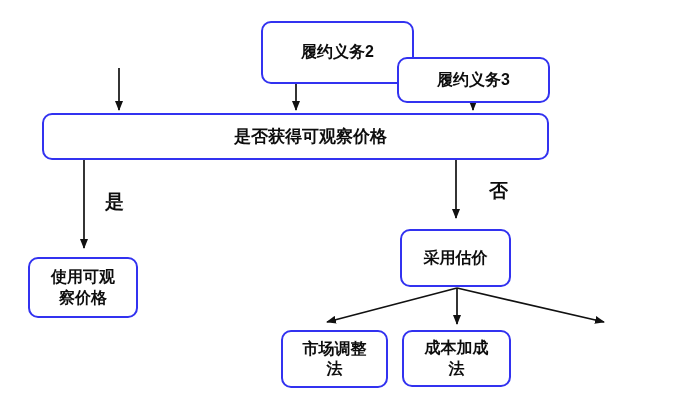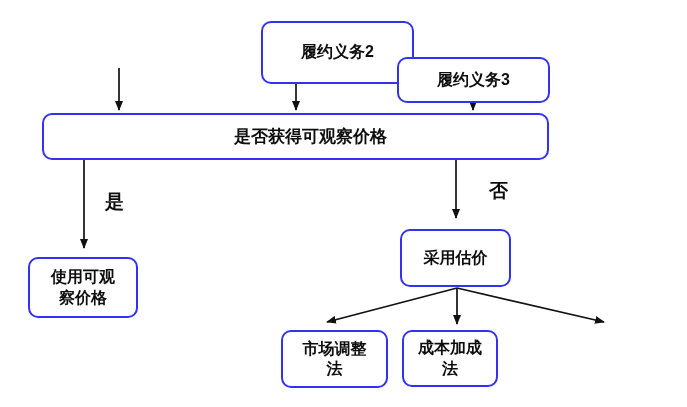--- a/index.html
+++ b/index.html
@@ -36,21 +36,21 @@
     line-height: 1.28;
     white-space: pre-line;
   }
   .n-po1        { left: 43px;  top: 21px;  width: 152px; height: 46px; }
   .n-po2        { left: 220px; top: 21px;  width: 153px; height: 63px; margin-left: 41px; }
   .n-po3        { left: 397px; top: 21px;  width: 153px; height: 46px; margin-top: 36px; }
   .n-question   { left: 42px;  top: 113px; width: 507px; height: 47px; font-size: 17px; padding-left: 30px; }
   .n-observable { left: 28px;  top: 257px; width: 110px; height: 61px; }
   .n-valuation  { left: 400px; top: 229px; width: 111px; height: 58px; }
   .n-market     { left: 253px; top: 330px; width: 107px; height: 58px; margin-left: 28px; }
-  .n-cost       { left: 402px; top: 330px; width: 96px; height: 57px; }
+  .n-cost       { left: 402px; top: 330px; width: 109px; height: 57px; }
   .n-residual   { left: 550px; top: 330px; width: 112px; height: 57px; }
   .edge-label {
     position: absolute;
     font-weight: 700;
     font-size: 19px;
     color: var(--text);
     line-height: 1;
   }
   .l-yes { left: 105px; top: 192px; }
   .l-no  { left: 489px; top: 181px; }

